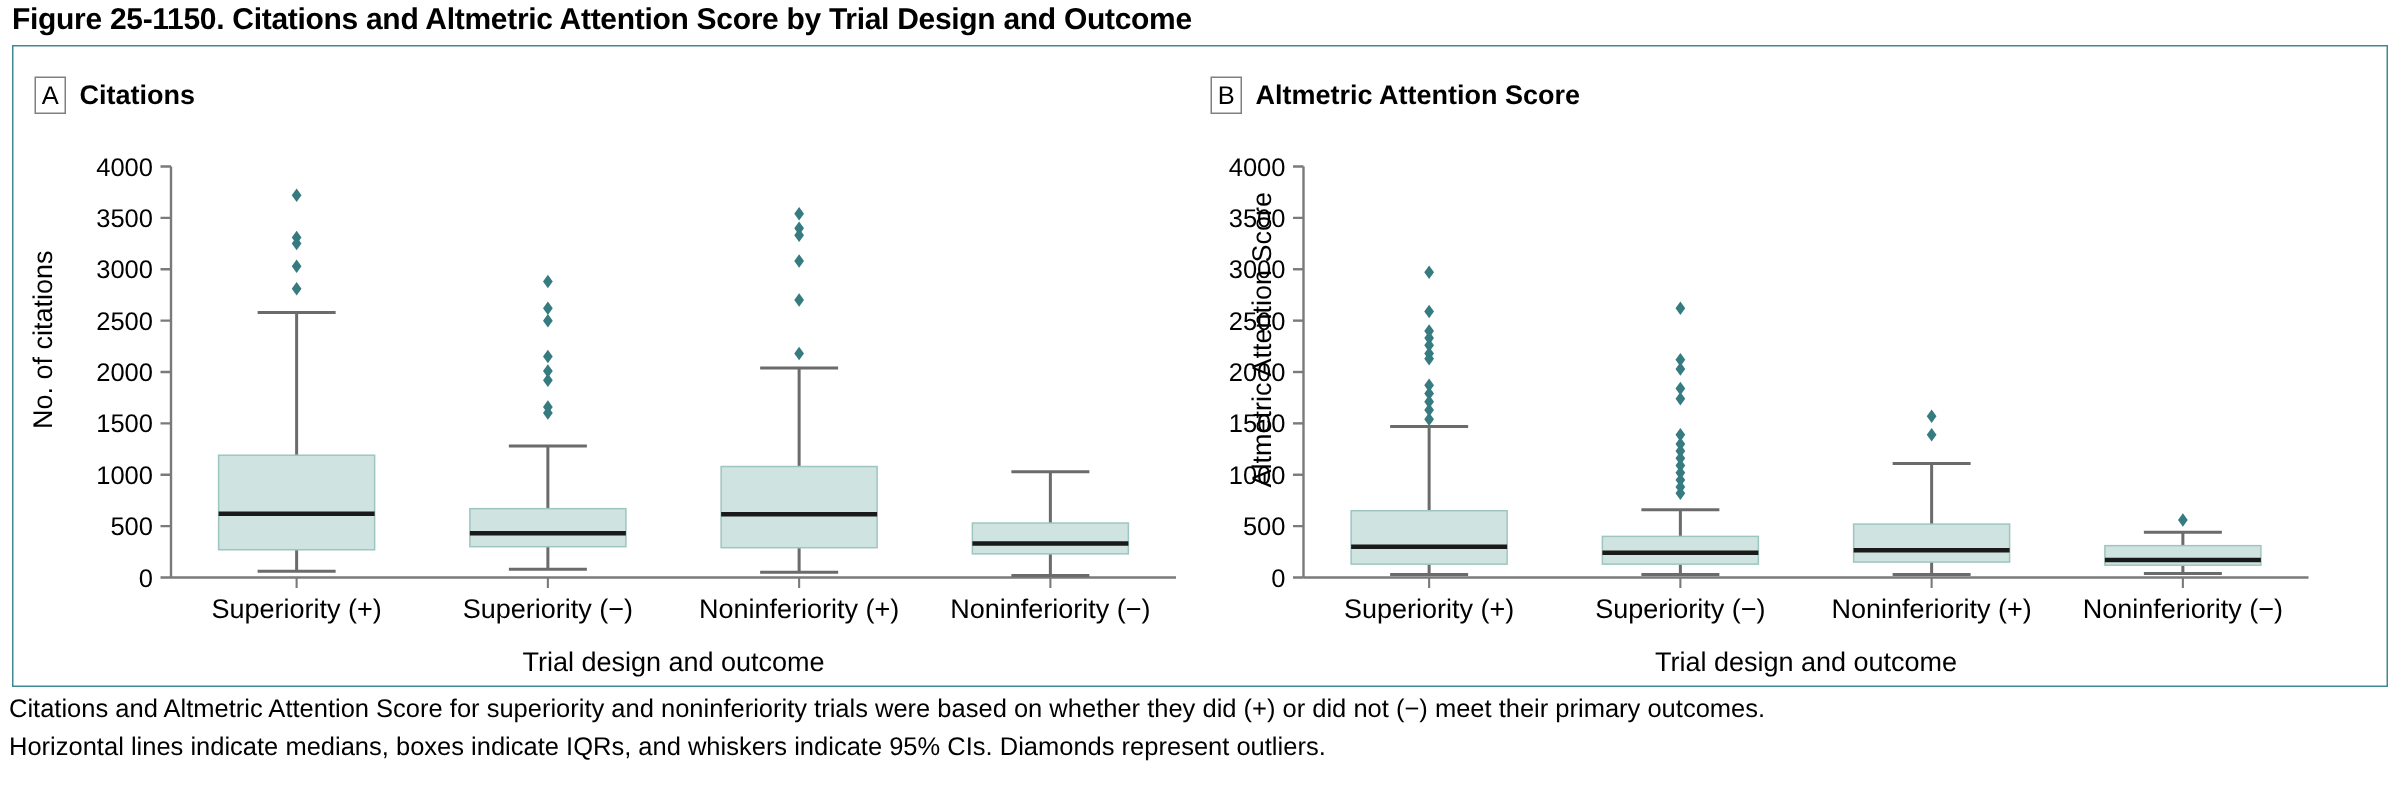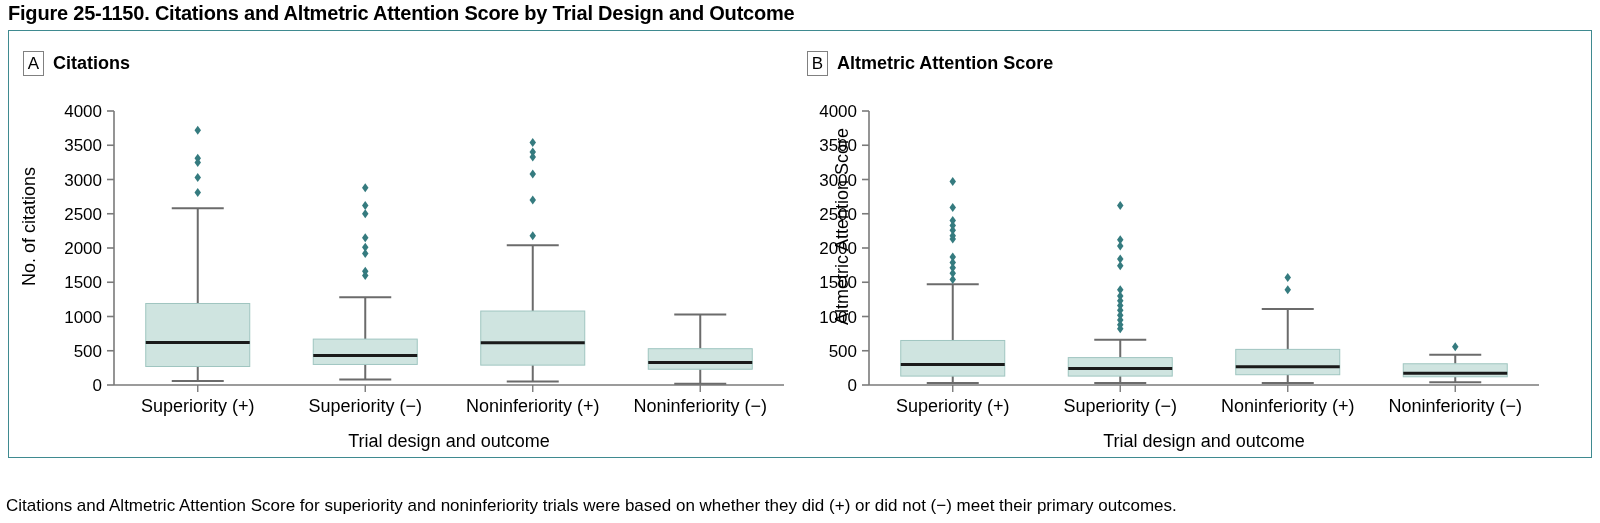--- a/index.html
+++ b/index.html
@@ -98,21 +98,21 @@
   }
 
   .caption {
     position: absolute;
     left: 6px;
     top: 461px;
     width: 1580px;
     font-size: 17px;
     line-height: 1.45;
   }
-  .caption div { white-space: nowrap; margin-top: 33px; }
+  .caption div { white-space: nowrap; }
   .tick-text { font-size: 17px; font-family: "Liberation Sans", sans-serif; }
   .cat-text  { font-size: 18px; font-family: "Liberation Sans", sans-serif; }
 </style>
 </head>
 <body>
 
 <div class="page">
 
   <div class="fig-title">Figure 25-1150. Citations and Altmetric Attention Score by Trial Design and Outcome</div>
 
@@ -305,15 +305,16 @@
           <text x="656.25" y="381" text-anchor="middle" class="cat-text" fill="#000">Noninferiority (−)</text>
           <text x="405" y="416" text-anchor="middle" class="cat-text" fill="#000">Trial design and outcome</text>
         </svg>
       <div class="axis-title ylab-b">Altmetric Attention Score</div>
     </div>
 
   </div>
 
   <div class="caption">
     <div>Citations and Altmetric Attention Score for superiority and noninferiority trials were based on whether they did (+) or did not (−) meet their primary outcomes.</div>
+    <div>Horizontal lines indicate medians, boxes indicate IQRs, and whiskers indicate 95% CIs. Diamonds represent outliers.</div>
   </div>
 
 </div>
 
 </body></html>

